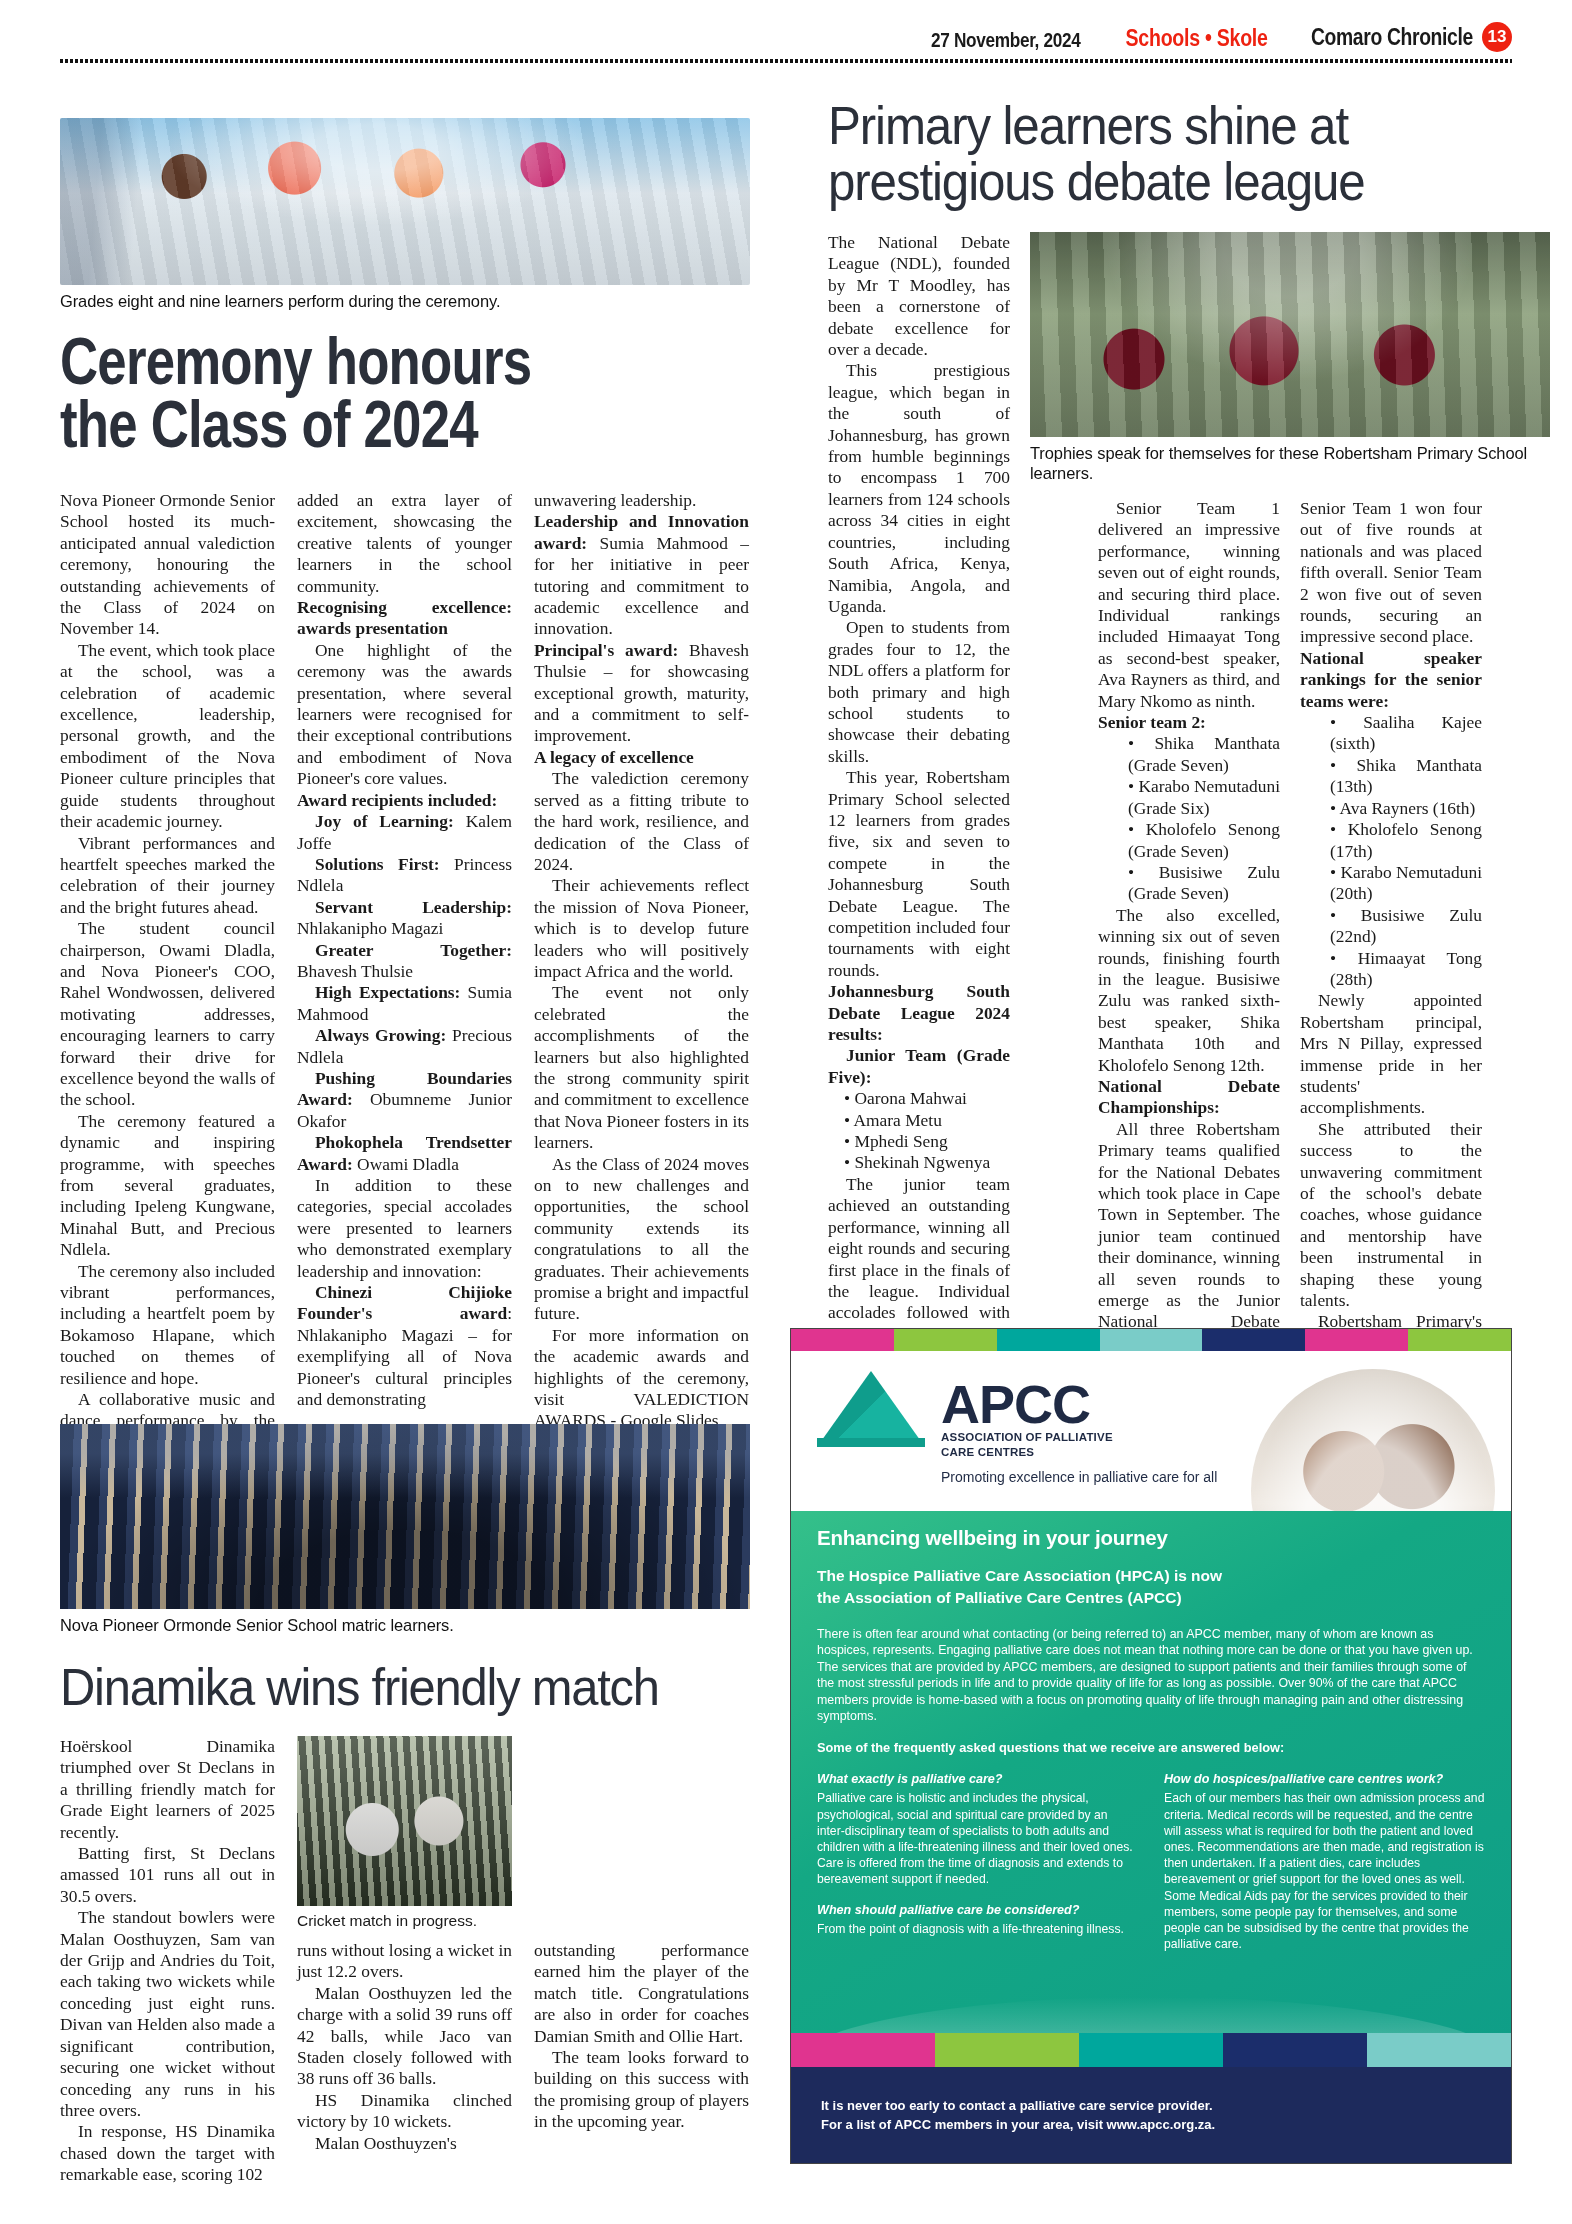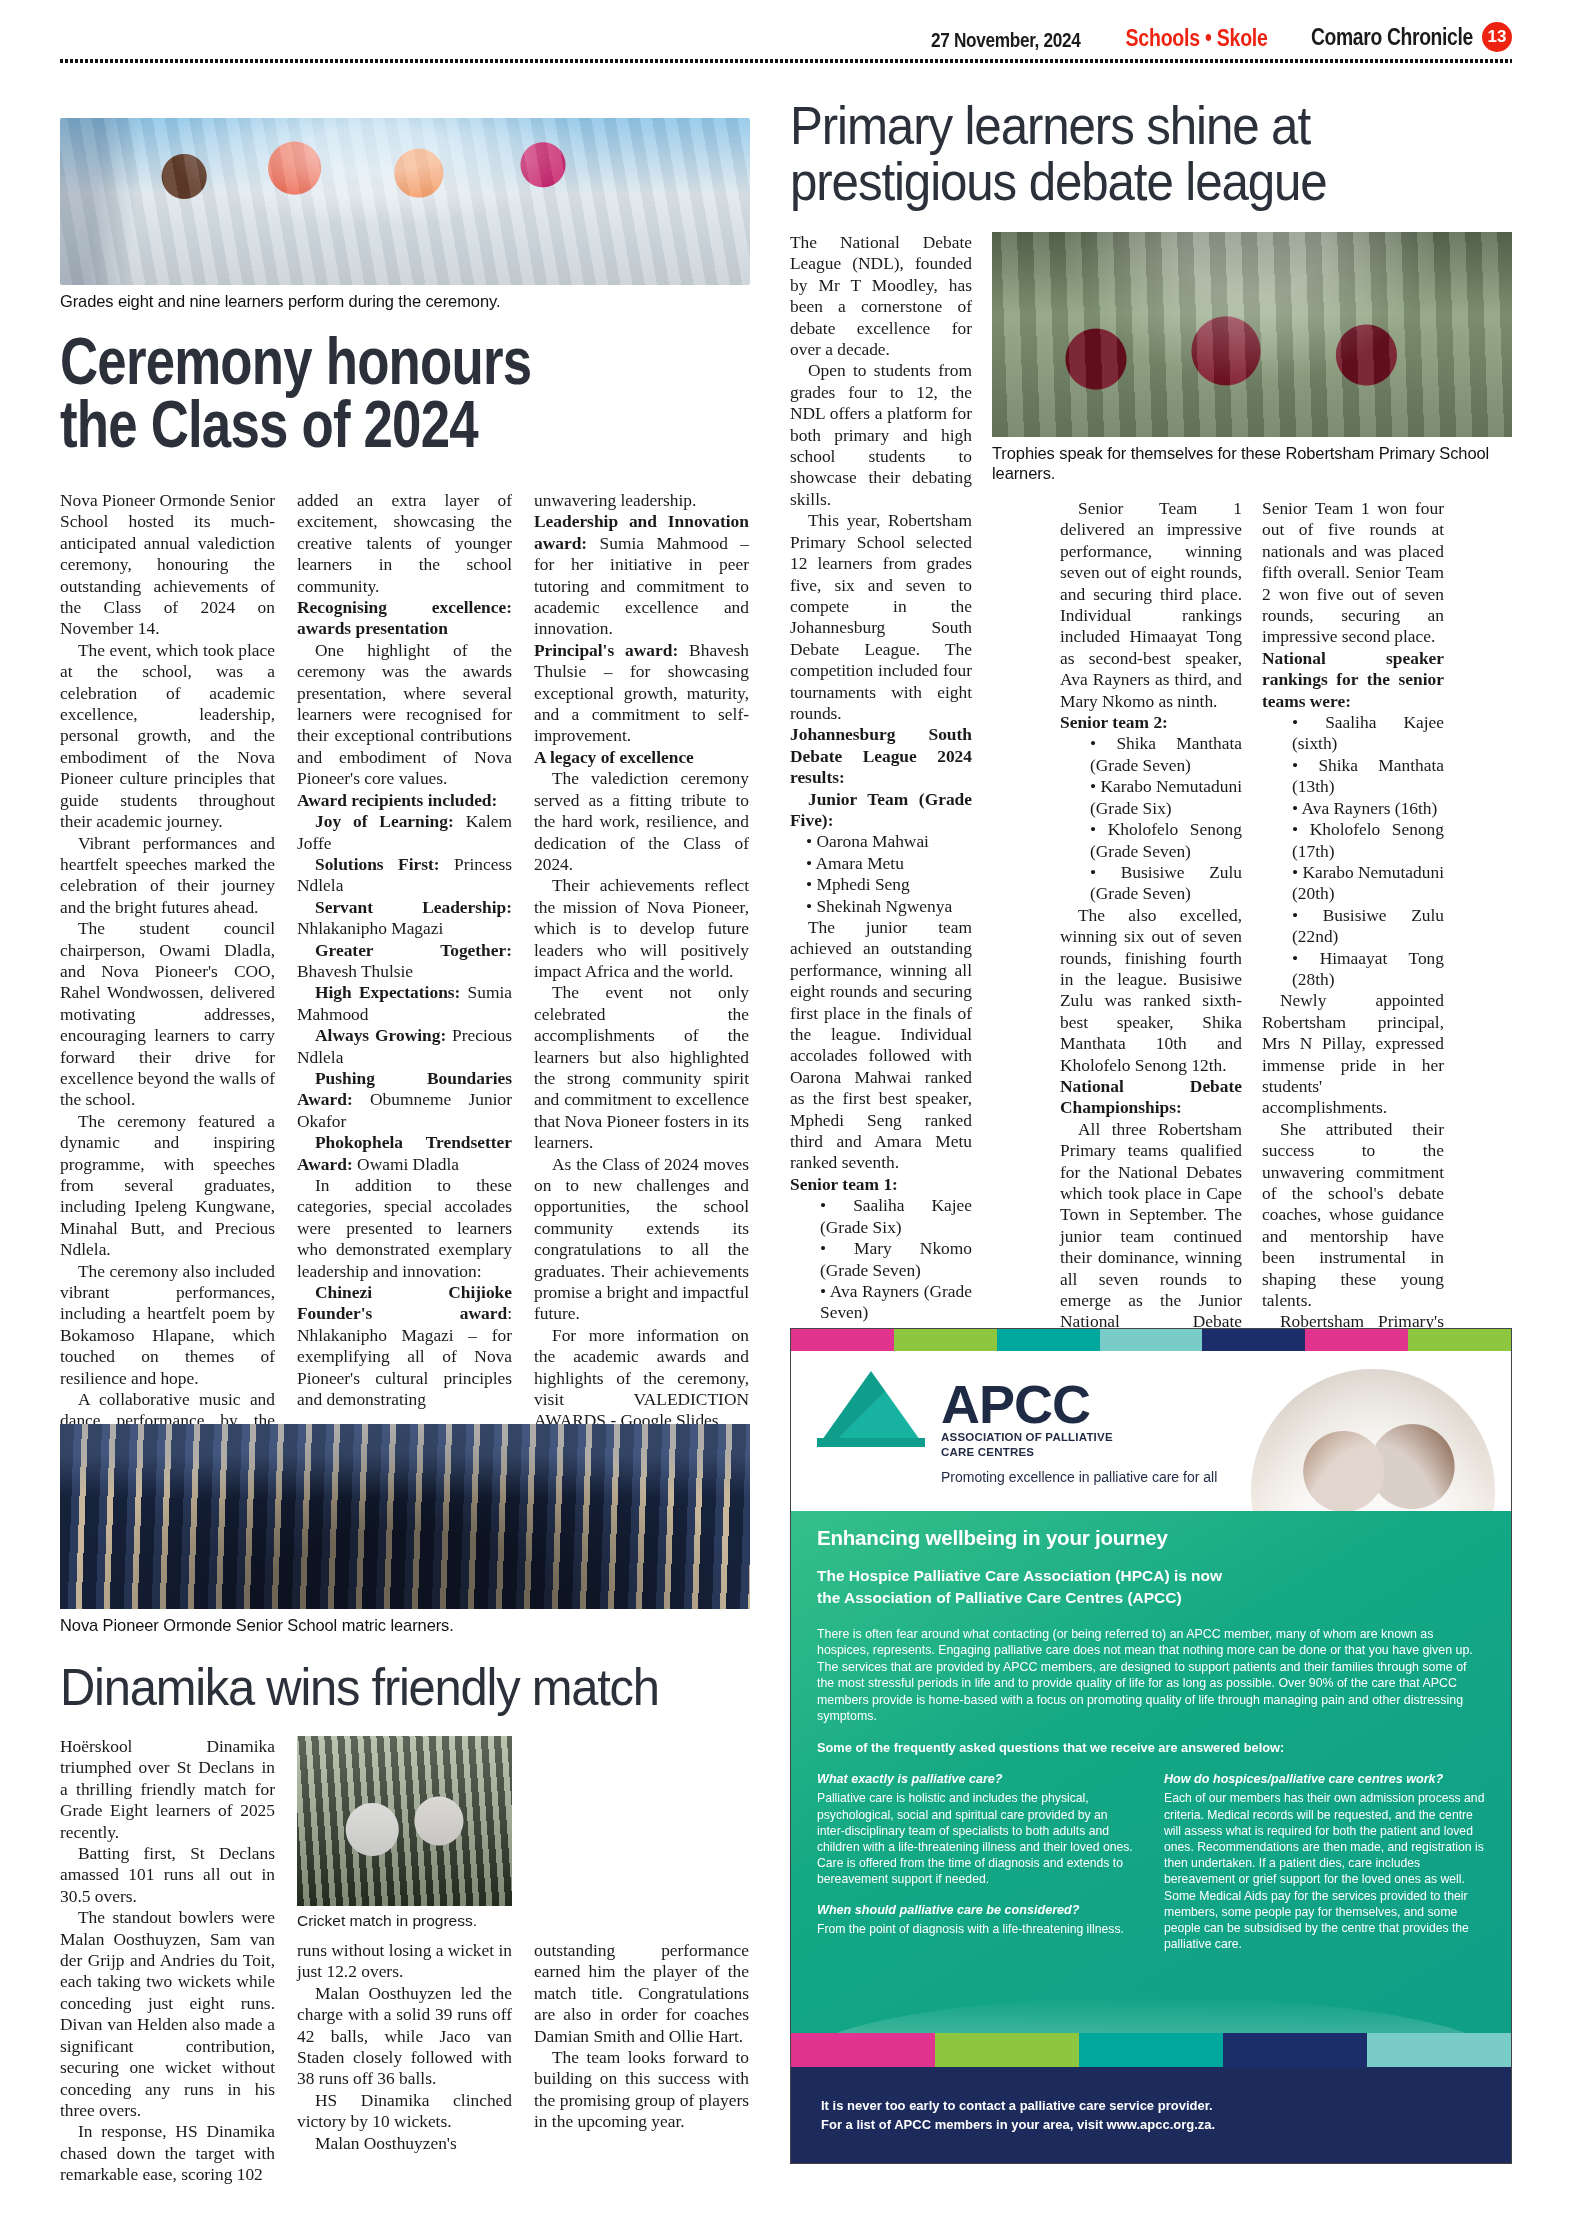--- a/index.html
+++ b/index.html
@@ -65,21 +65,21 @@
       radial-gradient(ellipse at 46% 18%, rgba(255,255,255,.55) 0 12%, transparent 40%),
       repeating-linear-gradient(80deg, rgba(255,255,255,.10) 0 12px, rgba(0,0,0,.05) 12px 24px);}
   .hl1 { font-family:"Liberation Sans", sans-serif; font-weight:700;
          font-size:66px; line-height:63px; letter-spacing:-1px;
          color:#2b303a; margin-top:18px; transform:scaleX(0.80);
          transform-origin:left top; white-space:nowrap; }
   .art1-cols { display:flex; gap:22px; margin-top:34px; }
   .art1-cols > div { width:215px; }
 
   
-  .art2 { position:absolute; left:790px; top:98px; width:722px; }
+  .art2 { position:absolute; left:828px; top:98px; width:722px; }
   .hl2 { font-family:"Liberation Sans", sans-serif; font-weight:300;
          font-size:53px; line-height:56px; letter-spacing:-1.2px;
          color:#2b303a; transform:scaleX(0.93); transform-origin:left top; }
   .art2-body { display:flex; gap:20px; margin-top:22px; }
   .art2-c1 { width:182px; }
   .art2-right-top { width:520px; }
   .photo2 { width:520px; height:205px;
             background:
               radial-gradient(circle at 20% 62%, #6d1020 0 30px, transparent 31px),
               radial-gradient(circle at 45% 58%, #7a1426 0 34px, transparent 35px),
@@ -245,20 +245,21 @@
 
   <div class="art2">
     <div class="hl2">
       <div>Primary learners shine at</div>
       <div>prestigious debate league</div>
     </div>
 
     <div class="art2-body">
       <div class="col art2-c1">
         <p class="noind">The National Debate League (NDL), founded by Mr T Moodley, has been a cornerstone of debate excellence for over a decade.</p>
+        <p>This prestigious league, which began in the south of Johannesburg, has grown from humble beginnings to encompass 1 700 learners from 124 schools across 34 cities in eight countries, including South Africa, Kenya, Namibia, Angola, and Uganda.</p>
         <p>Open to students from grades four to 12, the NDL offers a platform for both primary and high school students to showcase their debating skills.</p>
         <p>This year, Robertsham Primary School selected 12 learners from grades five, six and seven to compete in the Johannesburg South Debate League. The competition included four tournaments with eight rounds.</p>
         <p class="sub">Johannesburg South Debate League 2024 results:</p>
         <p class="sub" style="text-indent:18px">Junior Team (Grade Five):</p>
         <p class="bullet">• Oarona Mahwai</p>
         <p class="bullet">• Amara Metu</p>
         <p class="bullet">• Mphedi Seng</p>
         <p class="bullet">• Shekinah Ngwenya</p>
         <p>The junior team achieved an outstanding performance, winning all eight rounds and securing first place in the finals of the league. Individual accolades followed with Oarona Mahwai ranked as the first best speaker, Mphedi Seng ranked third and Amara Metu ranked seventh.</p>
         <p class="sub">Senior team 1:</p>

